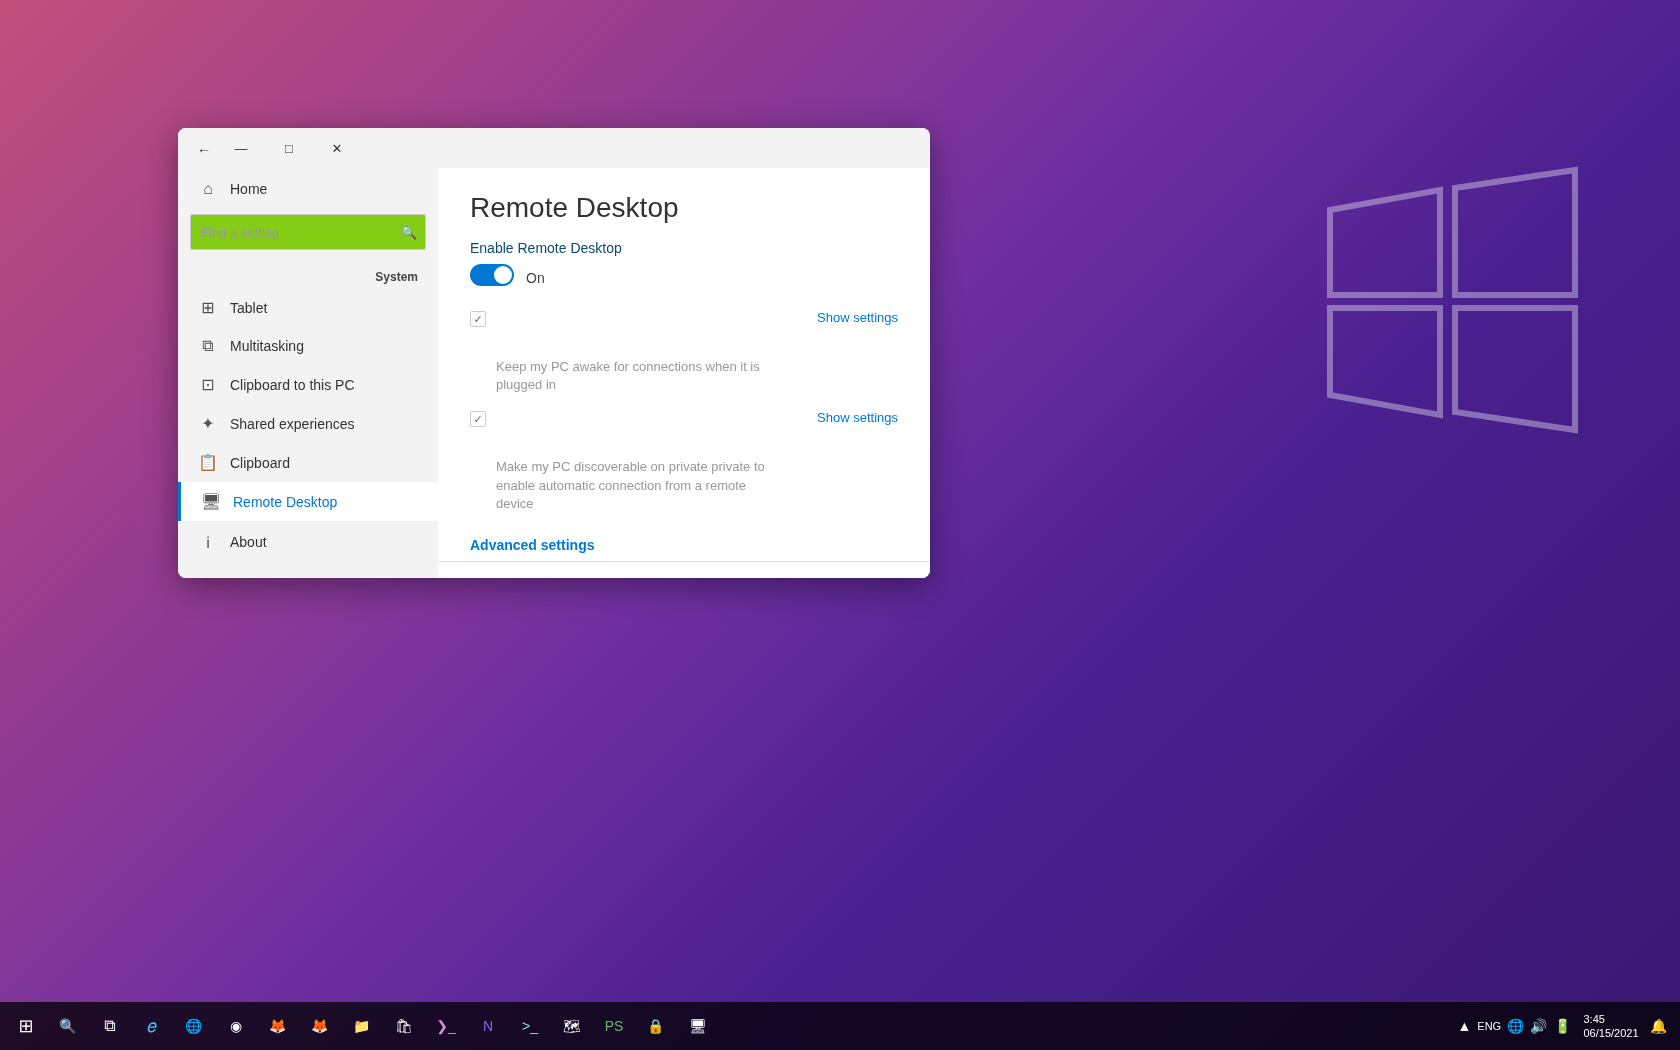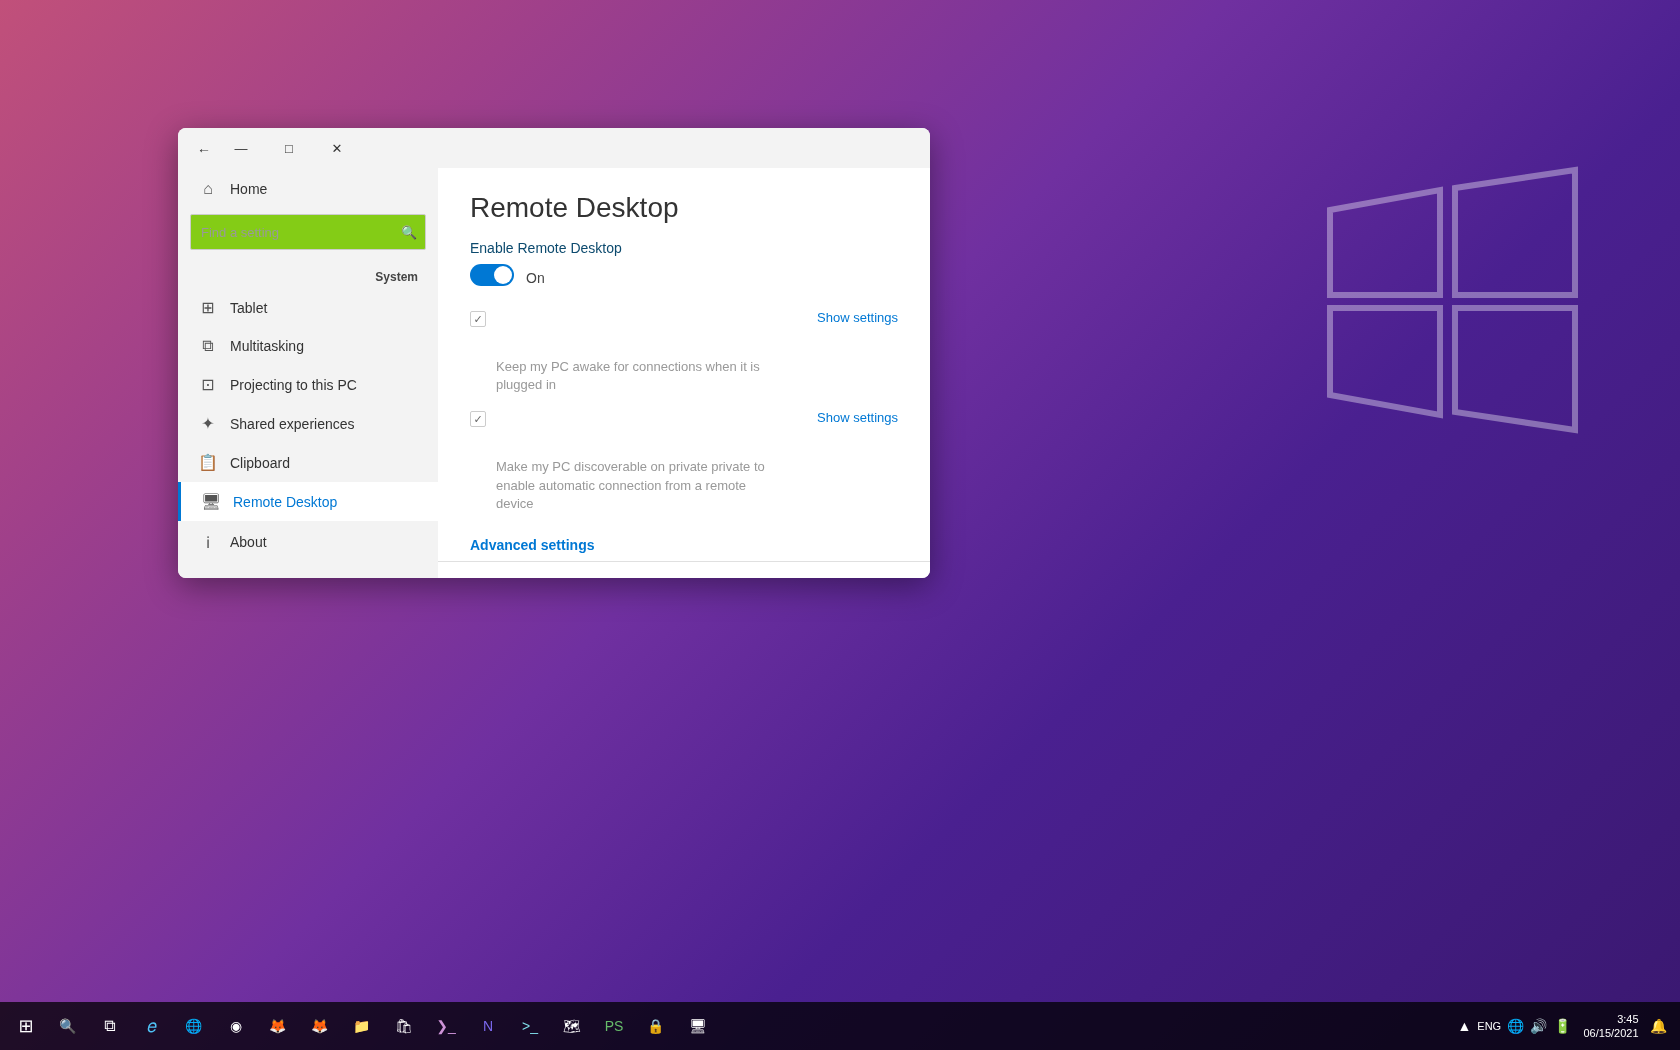--- a/index.html
+++ b/index.html
@@ -66,21 +66,21 @@
     }
 
     .taskbar-right-icons {
       display: flex;
       align-items: center;
       gap: 6px;
       font-size: 14px;
     }
 
     .taskbar-clock {
-      text-align: right;
+      text-align: left;
       line-height: 1.3;
       font-size: 11px;
       padding: 0 8px;
     }
 
     
     .settings-window {
       position: absolute;
       left: 178px;
       top: 128px;
@@ -413,21 +413,21 @@
       <div class="sidebar-item">
         <span class="sidebar-icon">⊞</span>
         <span class="sidebar-item-label">Tablet</span>
       </div>
       <div class="sidebar-item">
         <span class="sidebar-icon">⧉</span>
         <span class="sidebar-item-label">Multitasking</span>
       </div>
       <div class="sidebar-item">
         <span class="sidebar-icon">⊡</span>
-        <span class="sidebar-item-label">Projecting to this PC</span>
+        <span class="sidebar-item-label">Clipboard to this PC</span>
       </div>
       <div class="sidebar-item">
         <span class="sidebar-icon">✦</span>
         <span class="sidebar-item-label">Shared experiences</span>
       </div>
       <div class="sidebar-item">
         <span class="sidebar-icon">📋</span>
         <span class="sidebar-item-label">Clipboard</span>
       </div>
       <div class="sidebar-item active">

